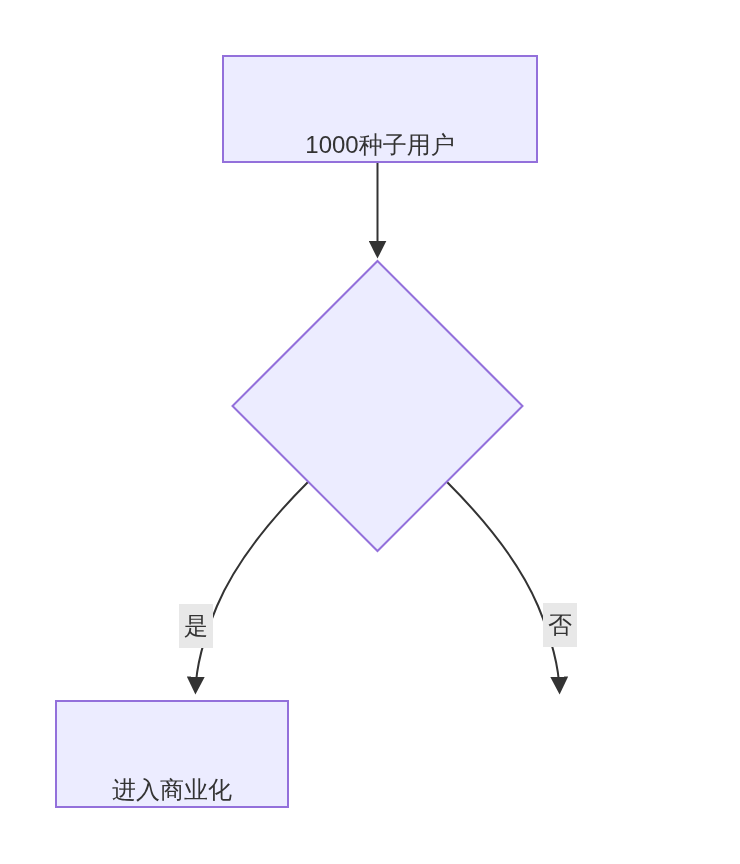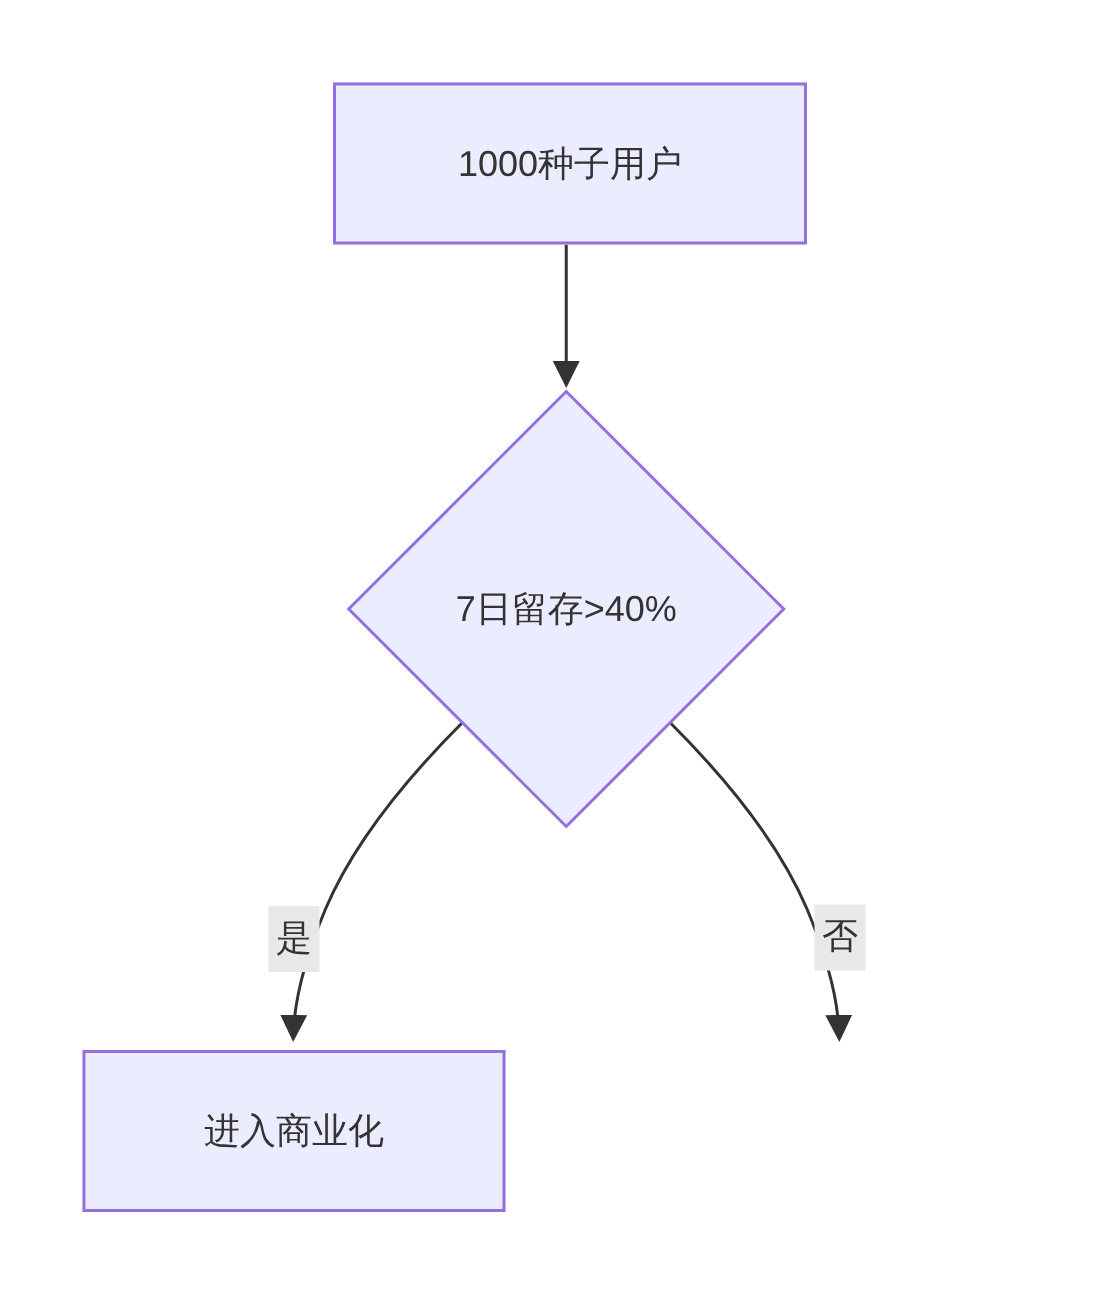--- a/index.html
+++ b/index.html
@@ -34,21 +34,21 @@
     stroke-width: 2px;
   }
   .node-rect {
     position: absolute;
     box-sizing: border-box;
     background: #ececff;
     border: 2px solid #9370db;
     color: #333333;
     font-size: 24px;
     display: flex;
-    align-items: center;
+    align-items: flex-end;
     justify-content: center;
     text-align: center;
     white-space: nowrap;
   }
   .diamond-label {
     position: absolute;
     color: #333333;
     font-size: 24px;
     display: flex;
     align-items: center;
@@ -86,26 +86,23 @@
 
     <path class="edge-path" marker-end="url(#arrowhead)" d="M 447 482 C 489 524 521 566 538 606 C 553 642 559 668 559.5 691"></path>
 
     <polygon class="diamond-shape" points="377.5,261 522.5,406 377.5,551 232.5,406"></polygon>
   </svg>
 
   <div class="node-rect" style="left:222px; top:55px; width:316px; height:108px;">
     <span>1000种子用户</span>
   </div>
 
-  <div class="diamond-label" style="left:262px; top:386px; width:231px; height:40px;">
-    <span>7日留存&gt;40%</span>
-  </div>
 
   <div class="edge-label" style="left:196px; top:626px;">是</div>
 
   <div class="edge-label" style="left:560px; top:625px;">否</div>
 
-  <div class="node-rect" style="left:55px; top:700px; width:282px; height:108px;">
+  <div class="node-rect" style="left:55px; top:700px; width:234px; height:108px;">
     <span>进入商业化</span>
   </div>
 
 
 </div>
 
 </body></html>

